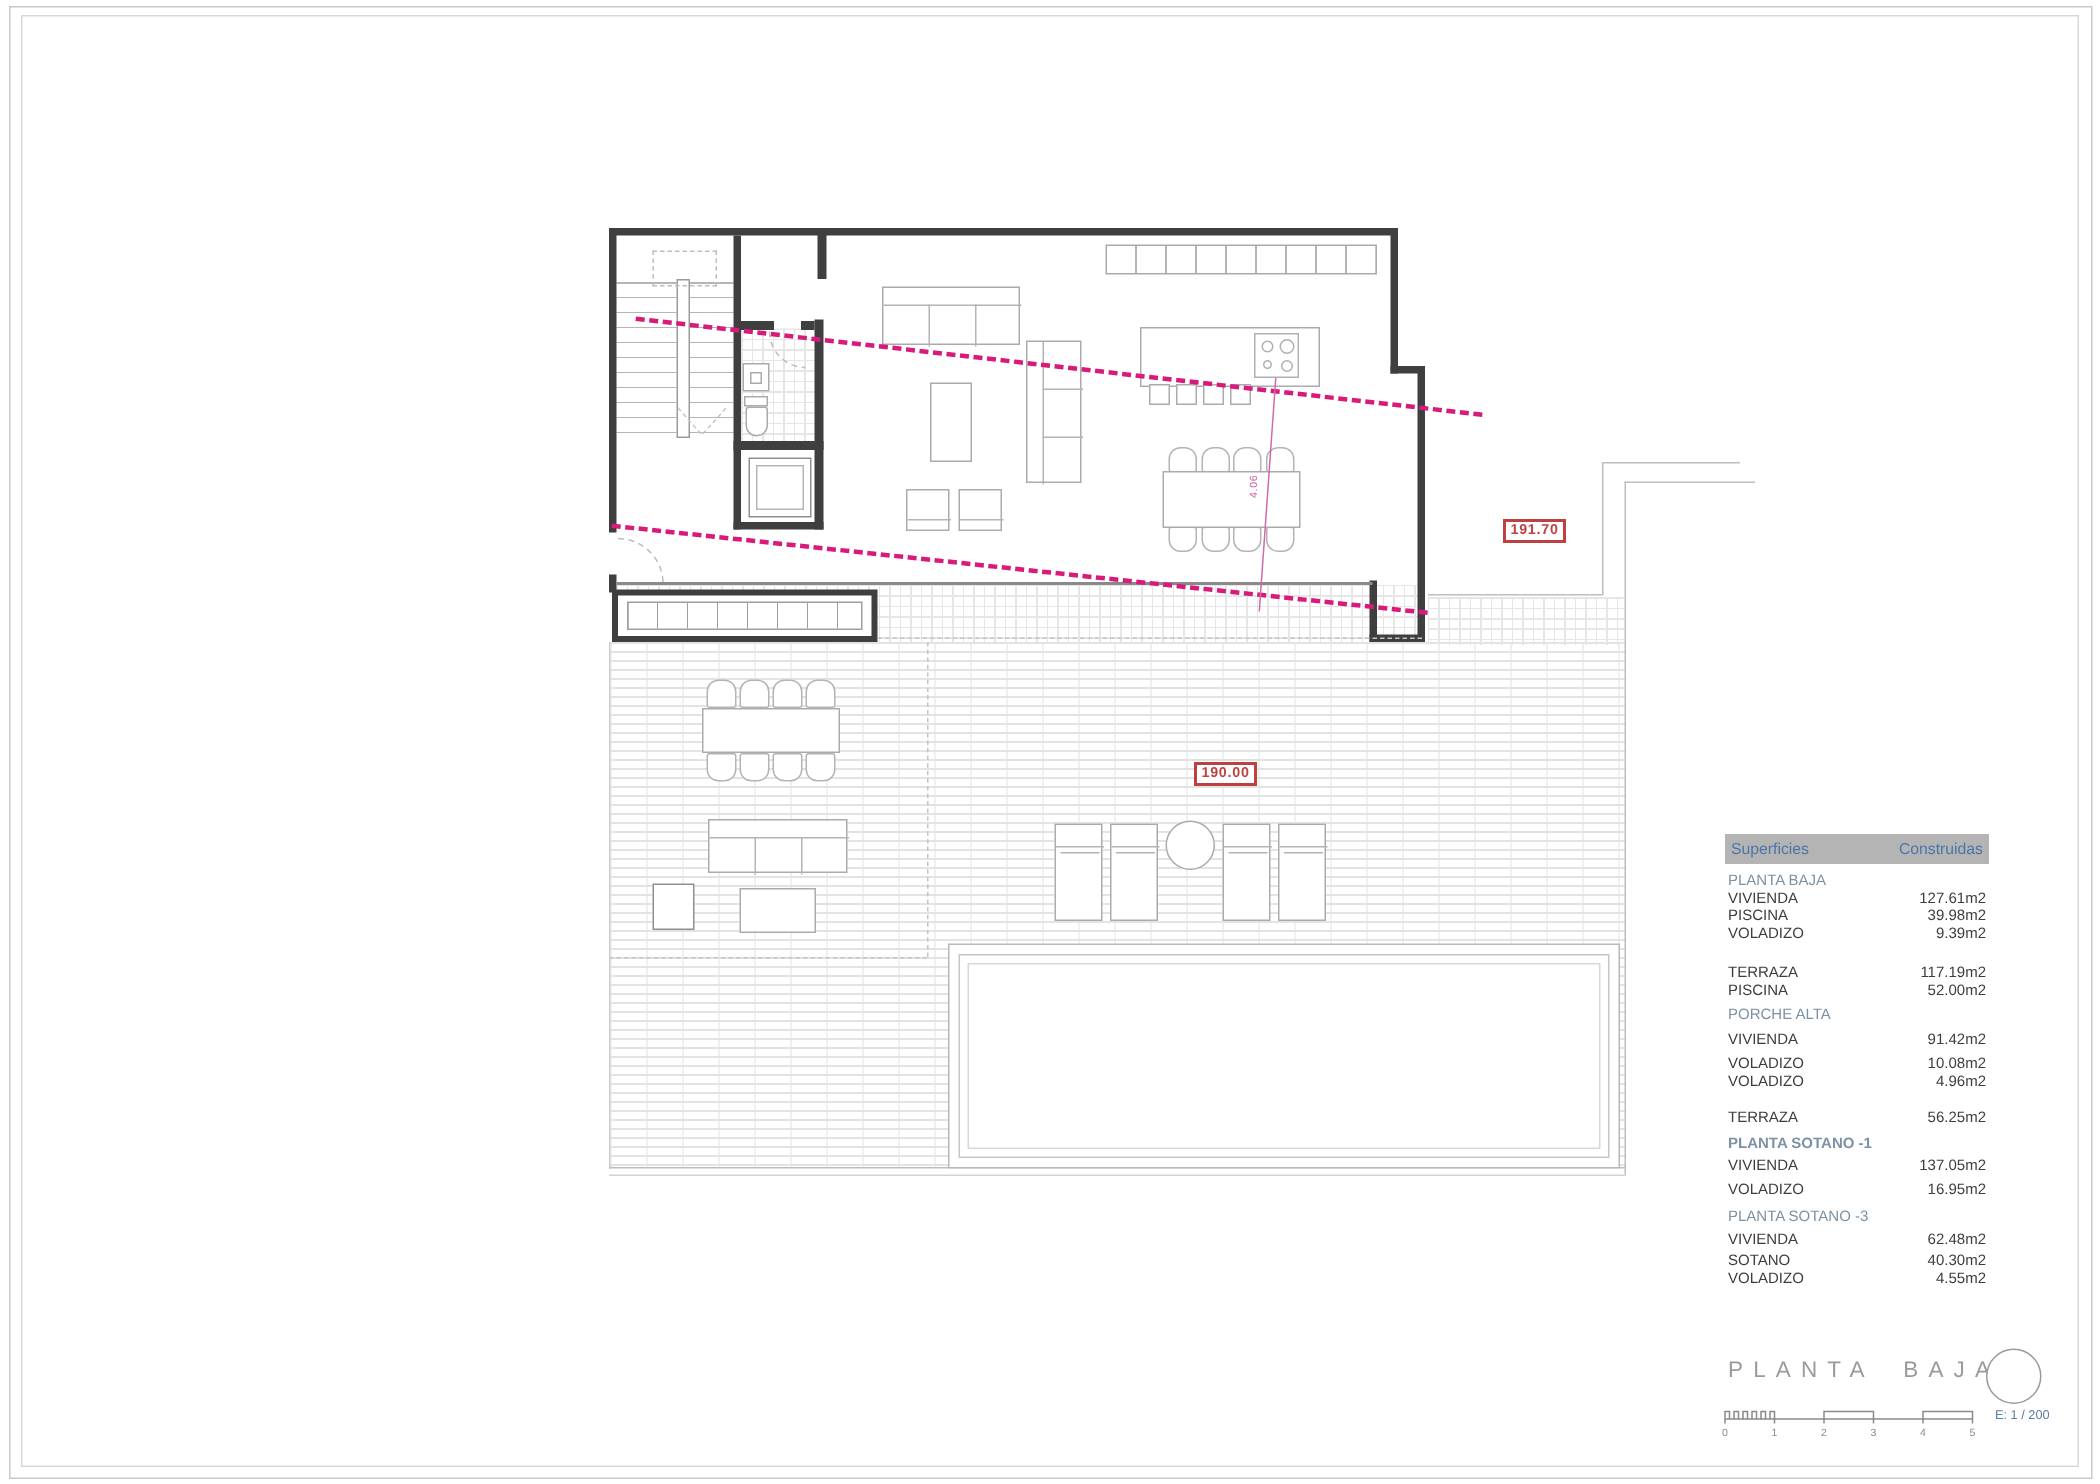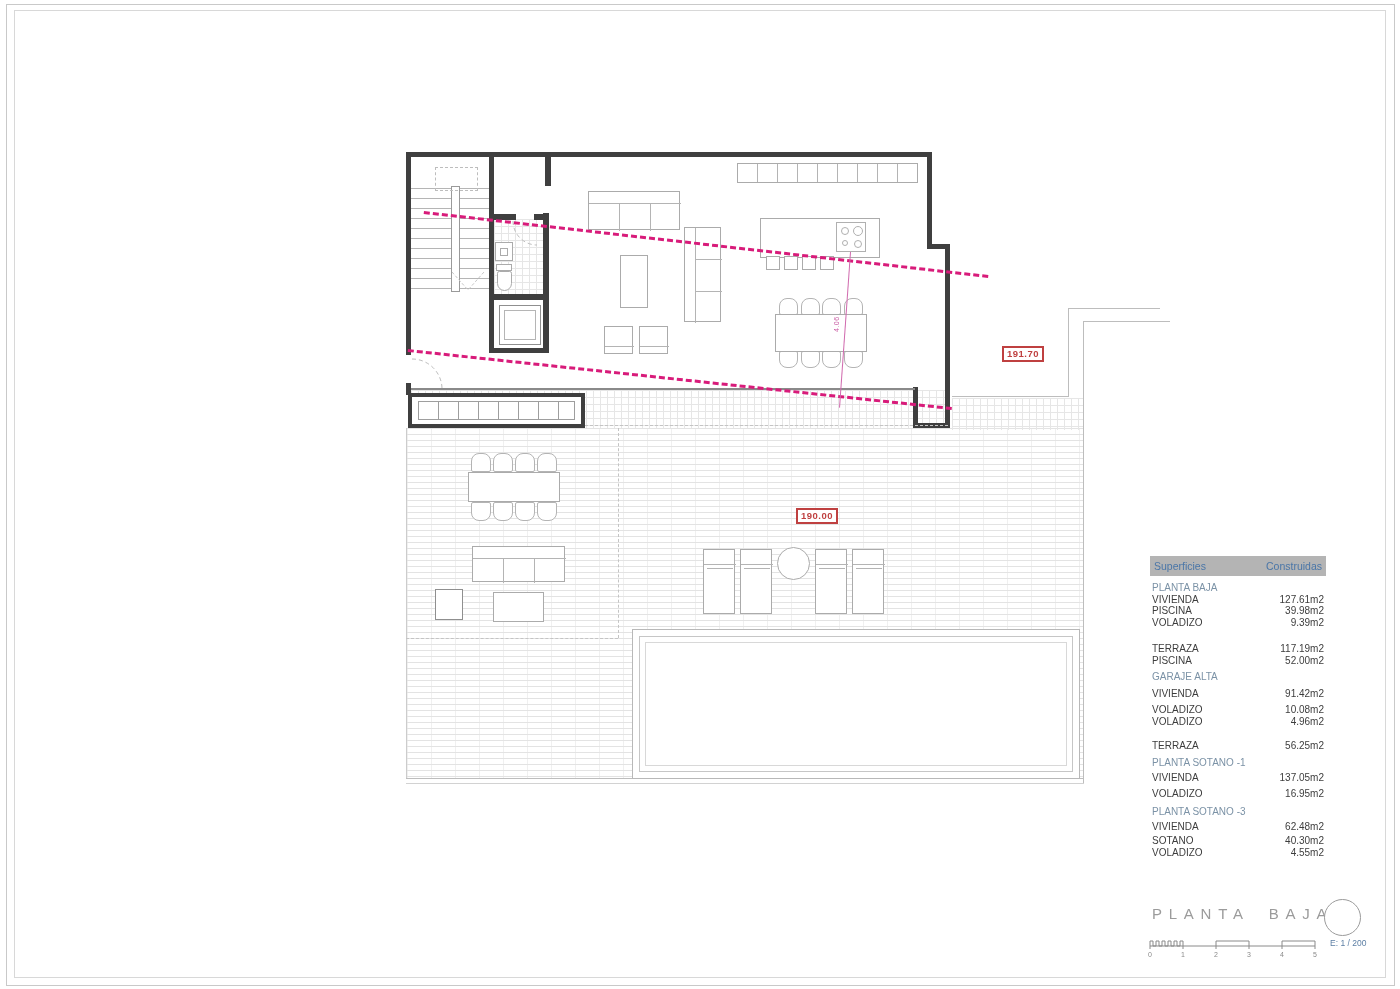--- a/index.html
+++ b/index.html
@@ -220,40 +220,40 @@
       </div>
     <div class="trow" style="margin-top:15px;">
         <span>TERRAZA</span>
         <span>117.19m2</span>
       </div>
     <div class="trow">
         <span>PISCINA</span>
         <span>52.00m2</span>
       </div>
     <div class="trow sec" style="margin-top:5px;">
-        <span>GARAJE ALTA</span>
+        <span>PORCHE ALTA</span>
         <span></span>
       </div>
     <div class="trow" style="margin-top:5px;">
         <span>VIVIENDA</span>
         <span>91.42m2</span>
       </div>
     <div class="trow" style="margin-top:5px;">
         <span>VOLADIZO</span>
         <span>10.08m2</span>
       </div>
     <div class="trow">
         <span>VOLADIZO</span>
         <span>4.96m2</span>
       </div>
     <div class="trow" style="margin-top:13px;">
         <span>TERRAZA</span>
         <span>56.25m2</span>
       </div>
-    <div class="trow sec" style="margin-top:5px;">
+    <div class="trow sec" style="margin-top:5px;font-weight:bold;">
         <span>PLANTA SOTANO -1</span>
         <span></span>
       </div>
     <div class="trow" style="margin-top:4px;">
         <span>VIVIENDA</span>
         <span>137.05m2</span>
       </div>
     <div class="trow" style="margin-top:4px;">
         <span>VOLADIZO</span>
         <span>16.95m2</span>

